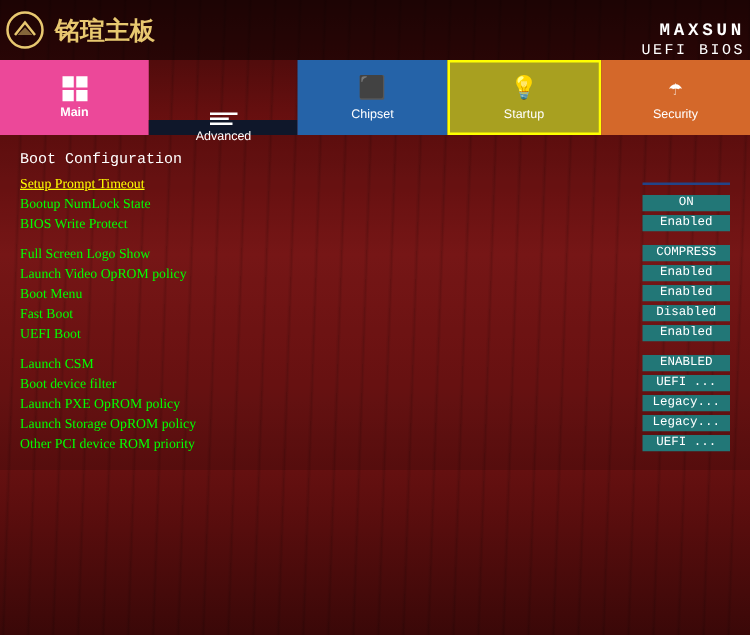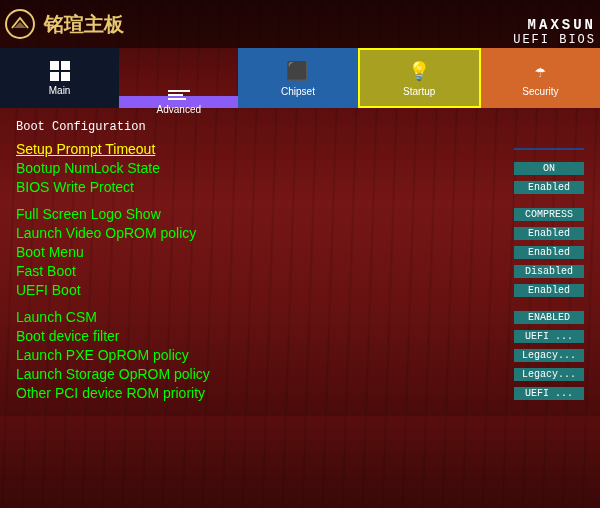--- a/index.html
+++ b/index.html
@@ -91,22 +91,22 @@
       flex: 1;
       display: flex;
       flex-direction: column;
       align-items: center;
       justify-content: center;
       gap: 4px;
       cursor: pointer;
       position: relative;
     }
 
-    .nav-tab.main { background: #0f172a; }
-    .nav-tab.advanced { background: #8b5cf6; margin-top: 48px; }
+    .nav-tab.main { background: #ec4899; font-weight: bold; }
+    .nav-tab.advanced { background: #0f172a; margin-top: 48px; }
     .nav-tab.chipset { background: #2563a8; }
     .nav-tab.startup { background: #a8a020; border: 2px solid #ffff00; }
     .nav-tab.security { background: #d4682a; }
 
     .nav-tab .tab-label {
       font-size: 10px;
       color: white;
       font-family: Arial, sans-serif;
     }
 
@@ -125,22 +125,22 @@
 
     .menu-item-row {
       display: flex;
       align-items: center;
       justify-content: space-between;
       margin-bottom: 3px;
     }
 
     .menu-item-label {
       color: #00ff00;
-      font-size: 14px;
-      font-family: Liberation Sans, sans-serif;
+      font-size: 11px;
+      font-family: Liberation Serif, serif;
     }
 
     .menu-item-label.highlighted {
       color: #ffff00;
       text-decoration: underline;
     }
 
     .menu-value {
       background: #555599;
       color: #ffffff;

